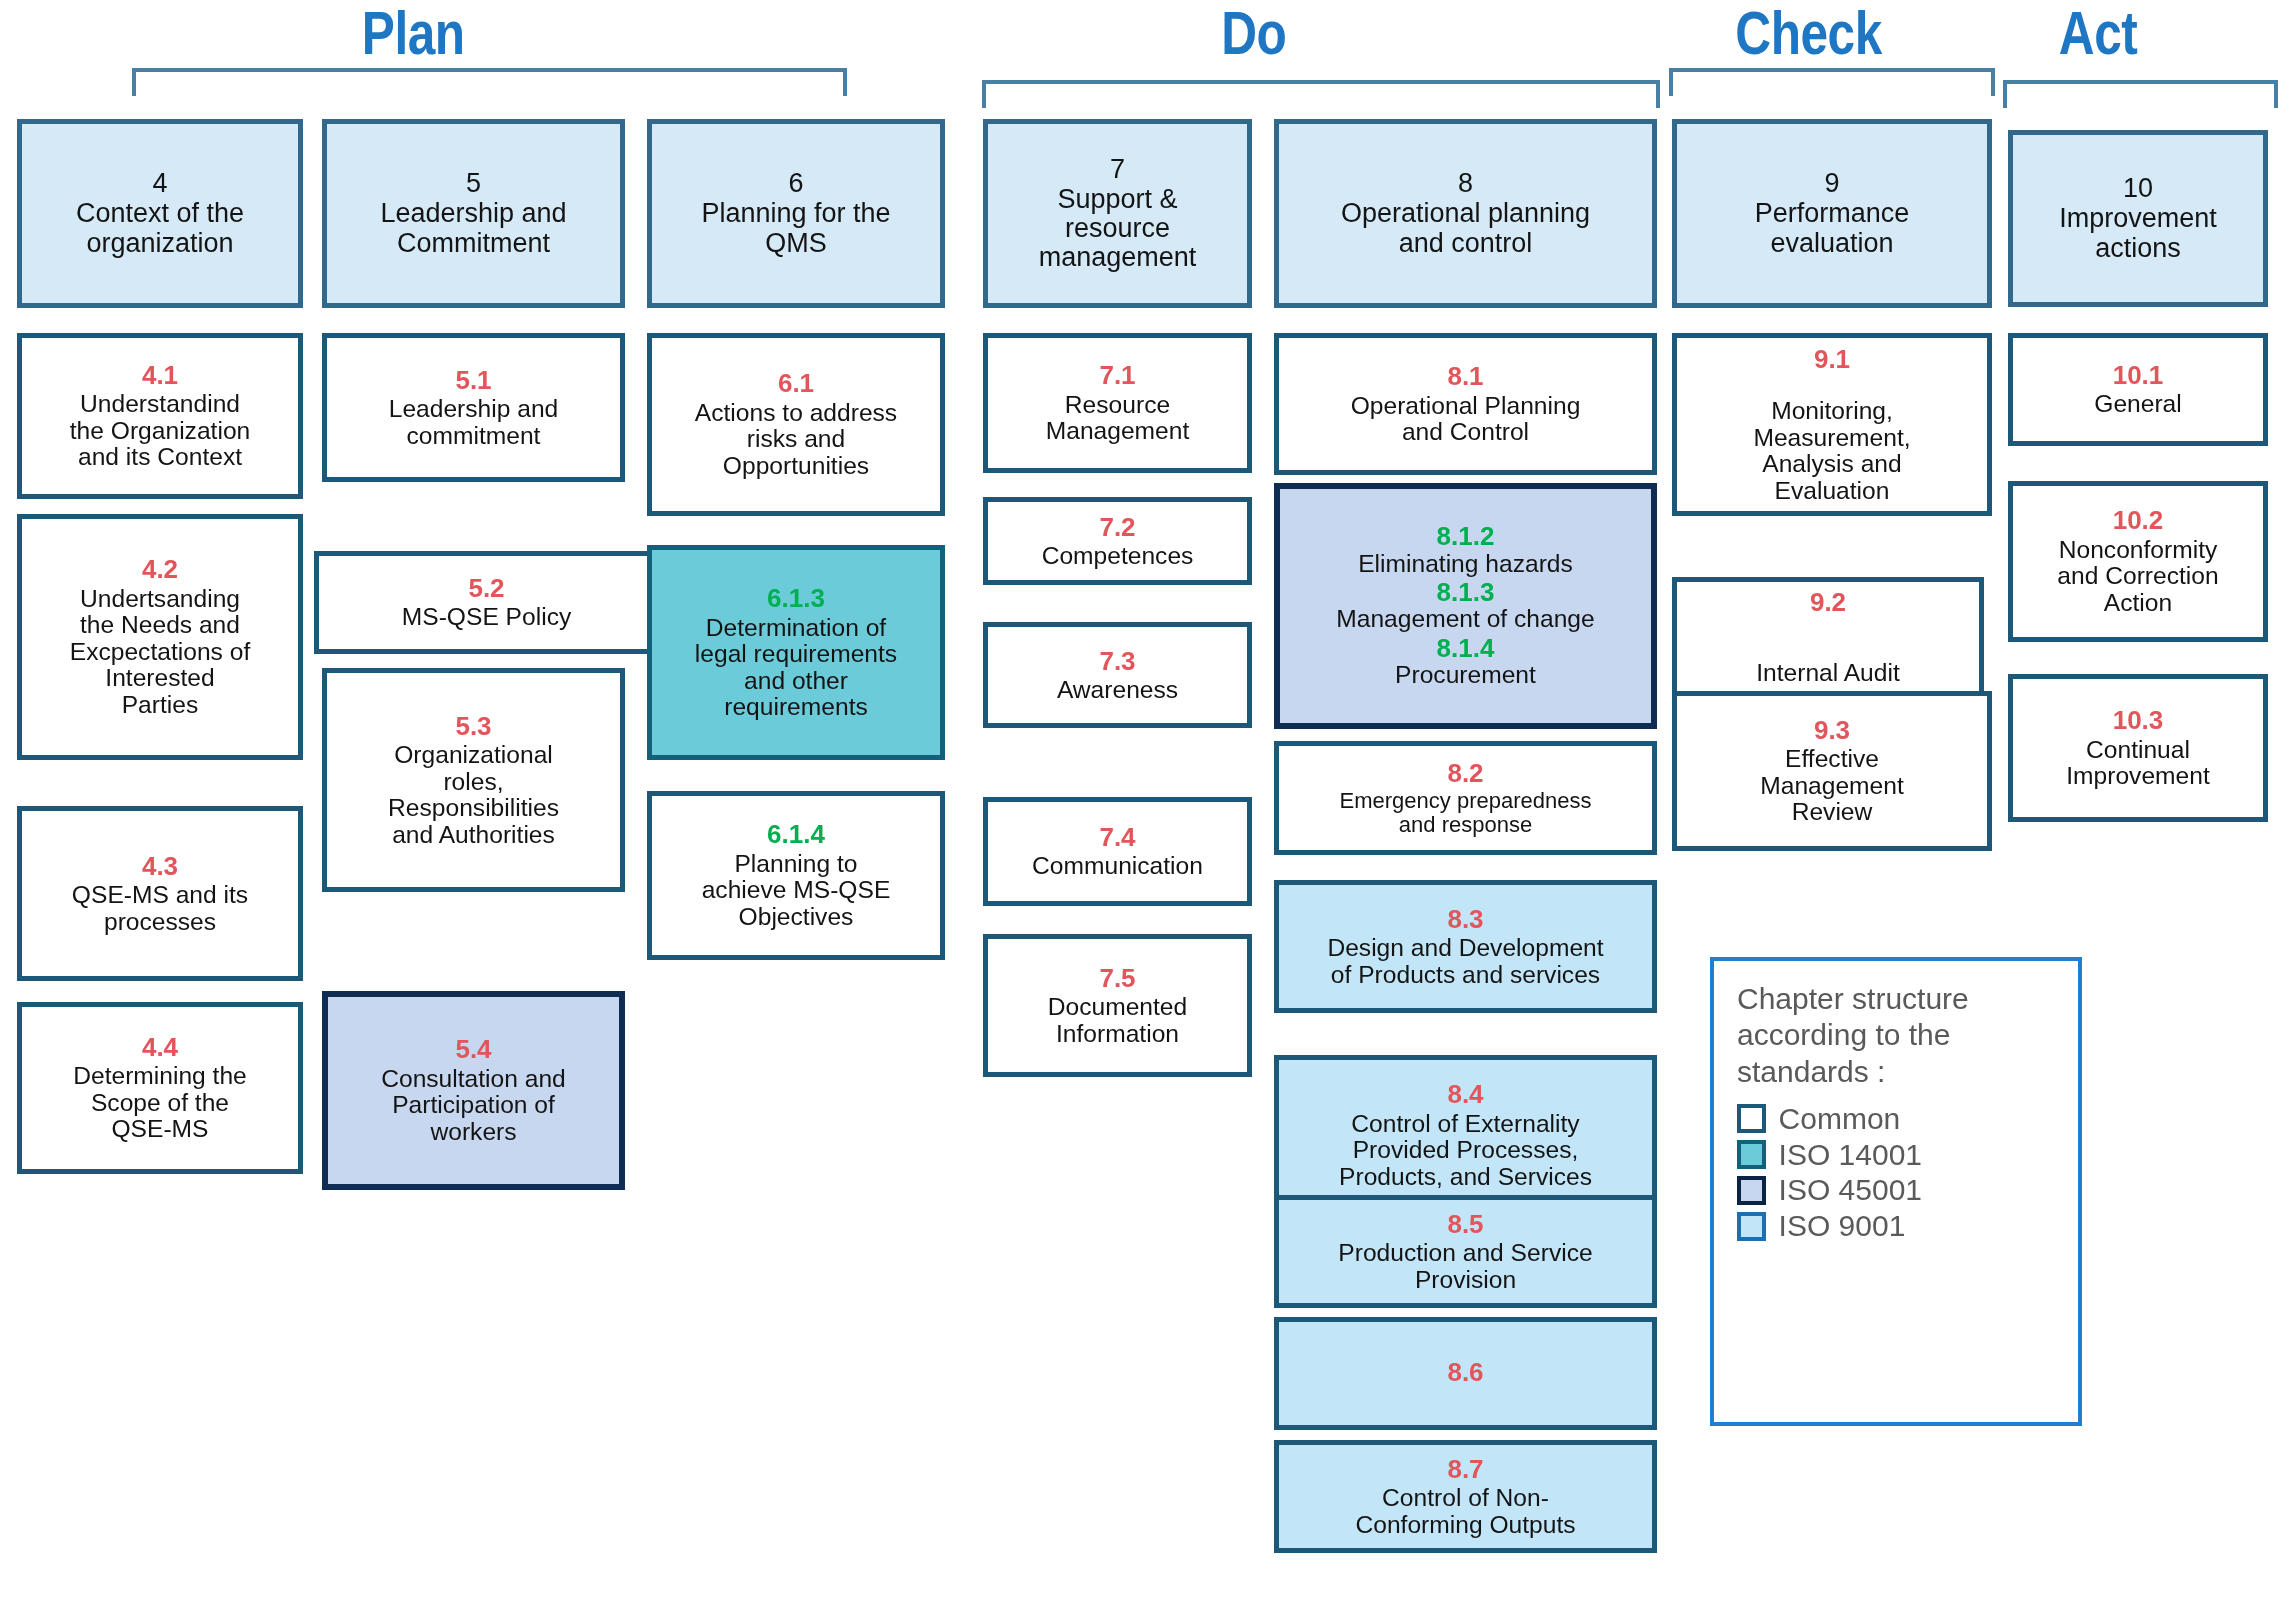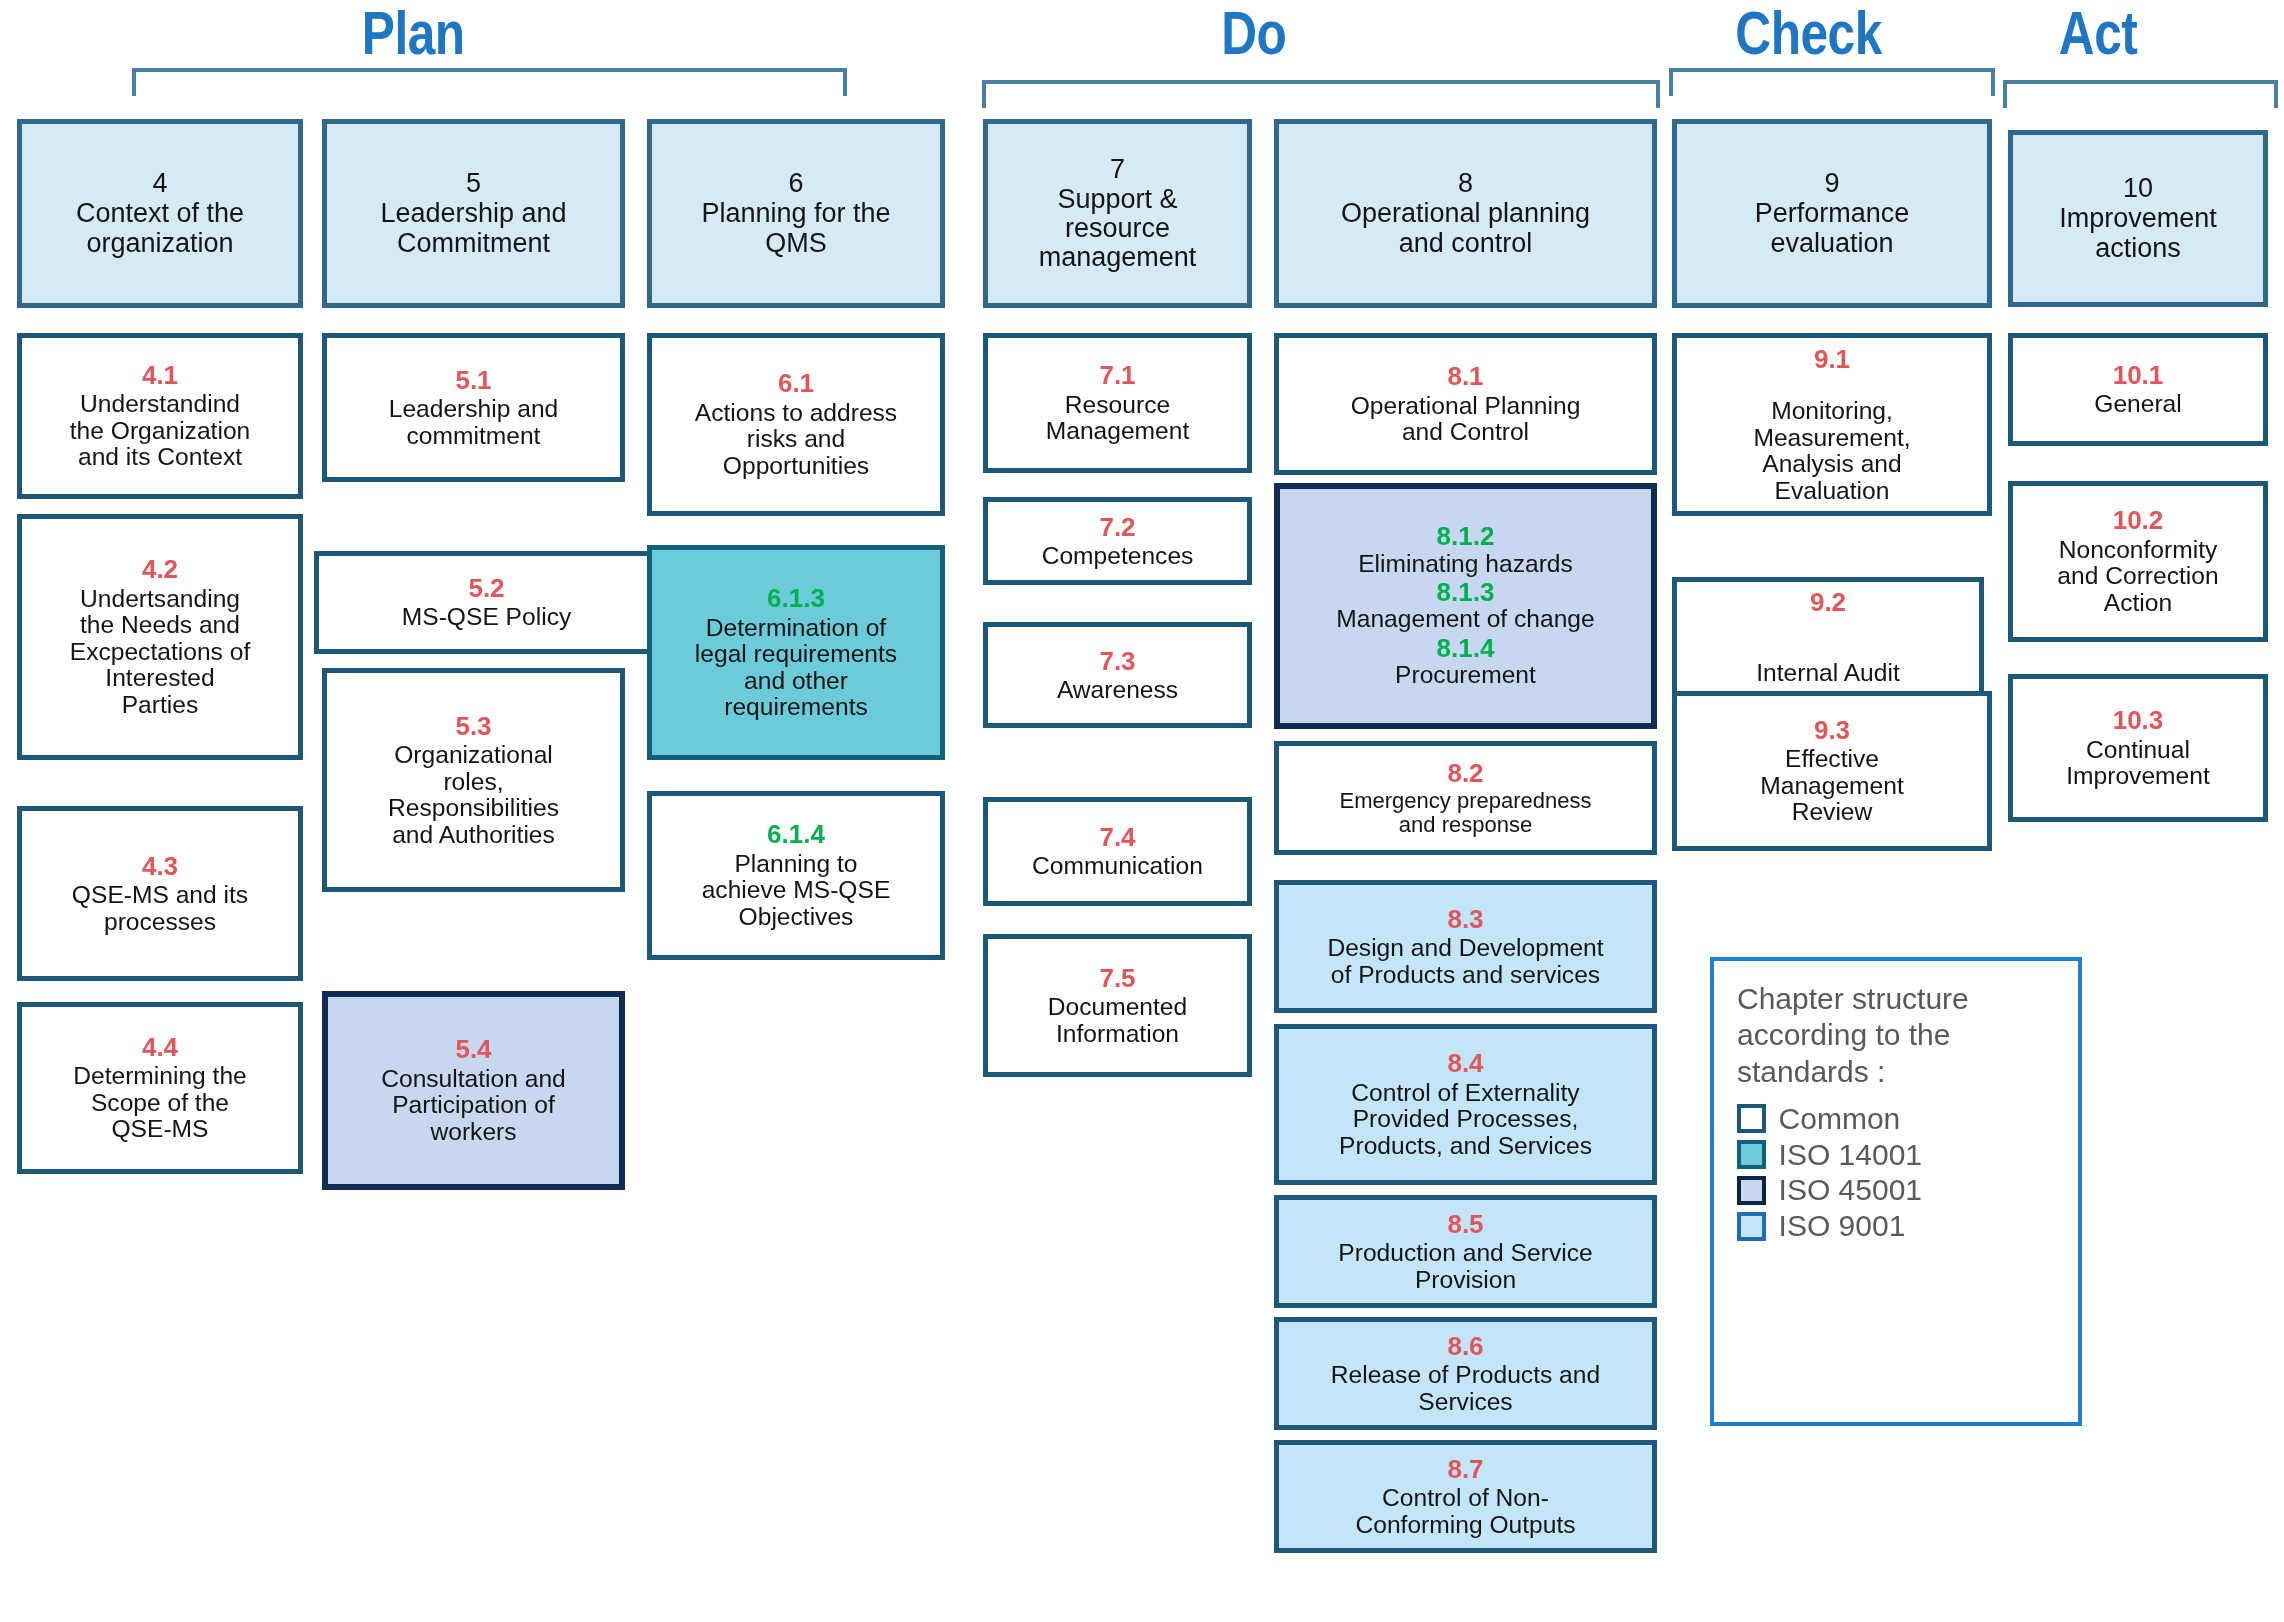--- a/index.html
+++ b/index.html
@@ -297,41 +297,37 @@
         <span style="display: block;">and response</span>
       </span>
     </div>
     <div class="box sub fill-9001" style="left: 1274px; top: 880px; width: 383px; height: 133px;">
       <span class="num">8.3</span>
       <span class="ttl">
         <span style="display: block;">Design and Development</span>
         <span style="display: block;">of Products and services</span>
       </span>
     </div>
-    <div class="box sub fill-9001" style="left: 1274px; top: 1024px; width: 383px; height: 161px;">
+    <div class="box sub fill-9001" style="left: 1274px; top: 1055px; width: 383px; height: 161px;">
       <span class="num">8.4</span>
       <span class="ttl">
         <span style="display: block;">Control of Externality</span>
         <span style="display: block;">Provided Processes,</span>
         <span style="display: block;">Products, and Services</span>
       </span>
     </div>
     <div class="box sub fill-9001" style="left: 1274px; top: 1195px; width: 383px; height: 113px;">
       <span class="num">8.5</span>
       <span class="ttl">
         <span style="display: block;">Production and Service</span>
         <span style="display: block;">Provision</span>
       </span>
     </div>
     <div class="box sub fill-9001" style="left: 1274px; top: 1317px; width: 383px; height: 113px;">
       <span class="num">8.6</span>
-      <span class="ttl">
-        <span style="display: block;">Release of Products and</span>
-        <span style="display: block;">Services</span>
-      </span>
     </div>
     <div class="box sub fill-9001" style="left: 1274px; top: 1440px; width: 383px; height: 113px;">
       <span class="num">8.7</span>
       <span class="ttl">
         <span style="display: block;">Control of Non-</span>
         <span style="display: block;">Conforming Outputs</span>
       </span>
     </div>
     <div class="box sub stack fill-45001" style="left: 1274px; top: 483px; width: 383px; height: 246px;">
       <span class="g">8.1.2</span>

